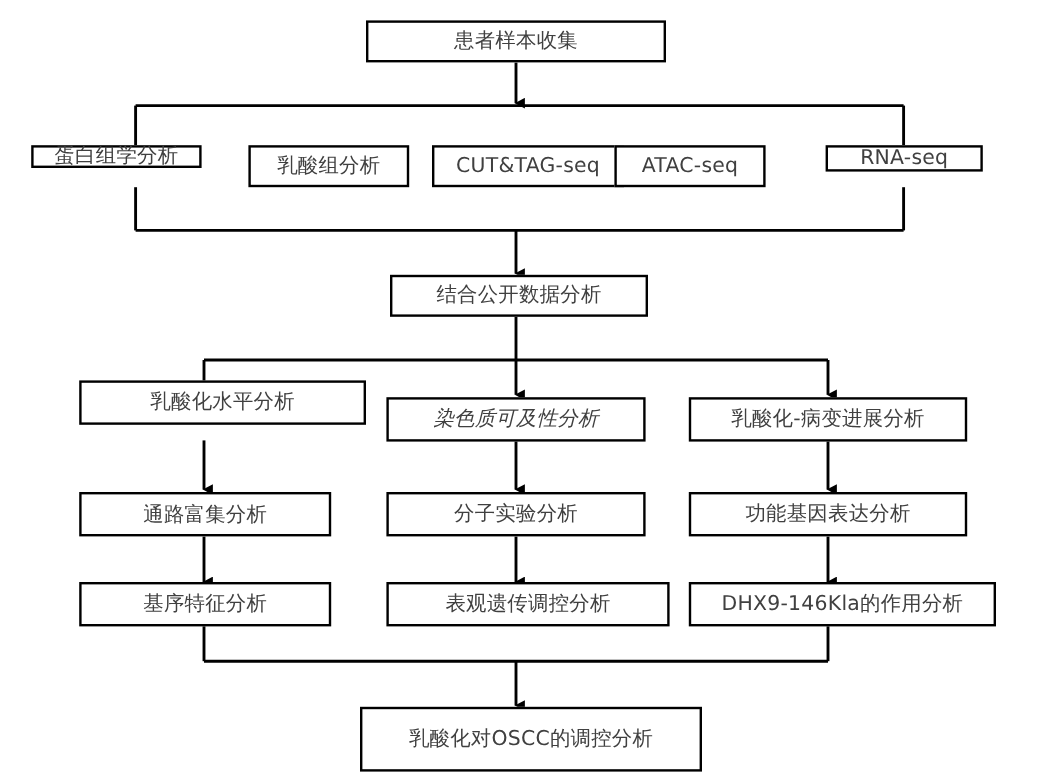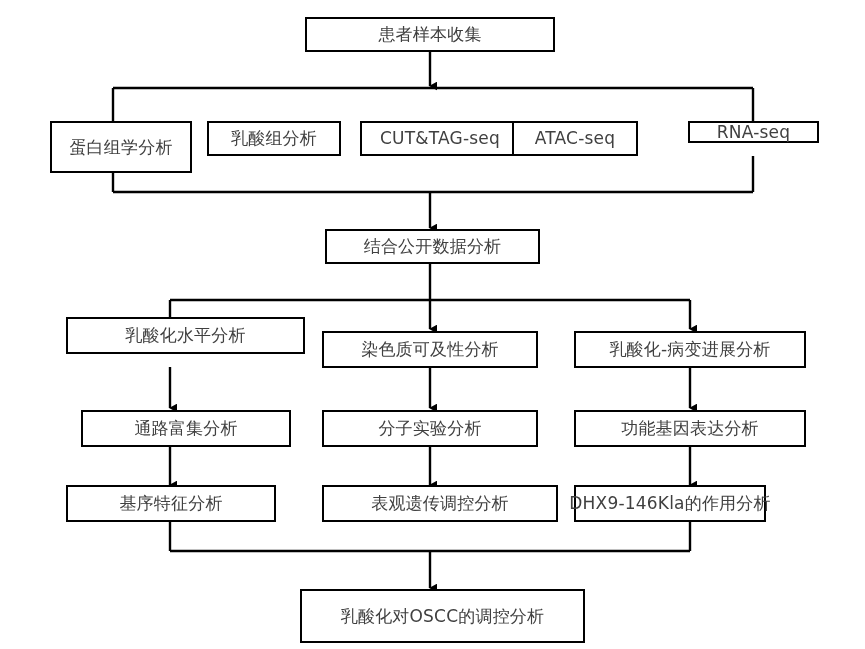--- a/index.html
+++ b/index.html
@@ -86,21 +86,21 @@
       <line x1="690" y1="521" x2="690" y2="551"></line>
       <line x1="170" y1="551" x2="690" y2="551"></line>
       <line x1="430" y1="551" x2="430" y2="588" marker-end="url(#arrowhead)"></line>
     </g>
   </svg>
 
   <div class="node" style="left:305px; top:17px; width:250px; height:35px;">
     <span>患者样本收集</span>
   </div>
 
-  <div class="node" style="left:50px; top:121px; width:142px; height:52px;">
+  <div class="node" style="left:26px; top:121px; width:142px; height:19px;">
     <span>蛋白组学分析</span>
   </div>
   <div class="node" style="left:207px; top:121px; width:134px; height:35px;">
     <span>乳酸组分析</span>
   </div>
   <div class="node" style="left:360px; top:121px; width:160px; height:35px;">
     <span>CUT&amp;TAG-seq</span>
   </div>
   <div class="node" style="left:512px; top:121px; width:126px; height:35px;">
     <span>ATAC-seq</span>
@@ -109,44 +109,44 @@
     <span>RNA-seq</span>
   </div>
 
   <div class="node" style="left:325px; top:229px; width:215px; height:35px;text-align:center;">
     <span>结合公开数据分析</span>
   </div>
 
   <div class="node" style="left:66px; top:317px; width:239px; height:37px;">
     <span>乳酸化水平分析</span>
   </div>
-  <div class="node" style="left:81px; top:410px; width:210px; height:37px;font-family:Liberation Serif, serif;">
+  <div class="node" style="left:66px; top:410px; width:210px; height:37px;font-family:Liberation Serif, serif;">
     <span>通路富集分析</span>
   </div>
   <div class="node" style="left:66px; top:485px; width:210px; height:37px;">
     <span>基序特征分析</span>
   </div>
 
-  <div class="node" style="left:322px; top:331px; width:216px; height:37px;">
+  <div class="node" style="left:322px; top:331px; width:216px; height:37px;font-style:italic;">
     <span>染色质可及性分析</span>
   </div>
   <div class="node" style="left:322px; top:410px; width:216px; height:37px;">
     <span>分子实验分析</span>
   </div>
   <div class="node" style="left:322px; top:485px; width:236px; height:37px;">
     <span>表观遗传调控分析</span>
   </div>
 
   <div class="node" style="left:574px; top:331px; width:232px; height:37px;">
     <span>乳酸化-病变进展分析</span>
   </div>
   <div class="node" style="left:574px; top:410px; width:232px; height:37px;">
     <span>功能基因表达分析</span>
   </div>
-  <div class="node" style="left:574px; top:485px; width:192px; height:37px;">
+  <div class="node" style="left:574px; top:485px; width:256px; height:37px;">
     <span>DHX9-146Kla的作用分析</span>
   </div>
 
   <div class="node" style="left:300px; top:589px; width:285px; height:54px;">
     <span>乳酸化对OSCC的调控分析</span>
   </div>
 
 </div>
 
 </body></html>

